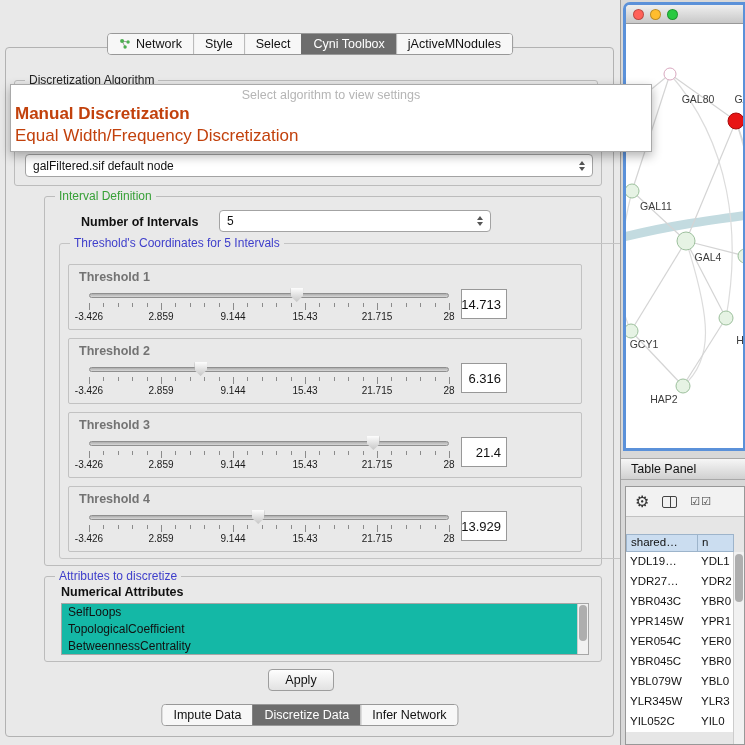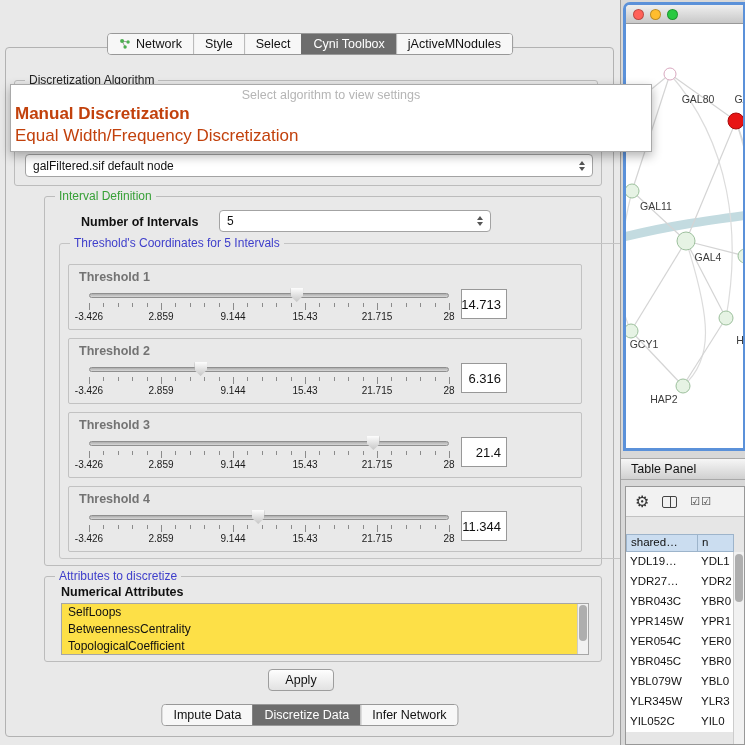--- a/index.html
+++ b/index.html
@@ -39,21 +39,21 @@
 .t-row{display:flex;align-items:flex-start}
 .slider-wrap{margin-left:12px;width:360px;position:relative}
 .slider{position:relative;height:15px}
 .track{position:absolute;left:0;right:0;top:6px;height:5px;background:linear-gradient(#adadad,#d8d8d8);border:1px solid #8f8f8f;border-radius:3px}
 .thumb{position:absolute;top:1px;width:13px;height:14px;transform:translateX(-50%);background:linear-gradient(#fdfdfd,#c6c6c6);clip-path:polygon(0 0,100% 0,100% 55%,50% 100%,0 55%);filter:drop-shadow(0 0 1px rgba(0,0,0,.55))}
 .ticks{position:relative;height:8px;margin-top:1px}
 .ticks span{position:absolute;top:0;width:1px;background:#8b8b8b}
 .nums{position:relative;height:11px;font-size:10px;color:#1a1a1a}
 .nums span{position:absolute;transform:translateX(-50%);white-space:nowrap}
 .valbox{margin-left:12px;margin-top:2px;width:46px;height:30px;background:#fff;border:1px solid #989898;font-size:13px;color:#111;display:flex;align-items:center;justify-content:flex-end;padding-right:5px}
-.listbox{position:absolute;background:#fde047;border:1px solid #a6a6a6;overflow:hidden}
+.listbox{position:absolute;background:#14b8a6;border:1px solid #a6a6a6;overflow:hidden}
 .list-item{font-size:12px;color:#111;padding:1px 0 1px 6px;line-height:15px}
 .sb{position:absolute;top:0;bottom:0;right:0;width:11px;background:#f1f1f1;border-left:1px solid #ccc}
 .sb .th{position:absolute;left:1px;right:1px;border-radius:4px;background:#aeaeae}
 .btn{position:absolute;display:flex;align-items:center;justify-content:center;background:linear-gradient(#fefefe,#e2e2e2);border:1px solid #9d9d9d;border-radius:4px;font-size:12.5px;color:#111}
 #right{position:absolute;left:620px;top:0;width:125px;height:745px;background:#d8d8d8;border-left:1px solid #9e9e9e}
 #netwin{position:absolute;left:2px;top:2px;width:123px;height:449px;border:3px solid #5b91d9;border-radius:7px 0 0 0;background:#fff;overflow:hidden}
 #netwin .mtitle{height:19px;background:linear-gradient(#efefef,#c8c8c8);border-bottom:1px solid #999;display:flex;align-items:center;gap:6px;padding-left:7px}
 .light{width:11px;height:11px;border-radius:50%;display:inline-block;border:1px solid rgba(0,0,0,.25)}
 #netcanvas{position:relative;width:100%;height:calc(100% - 20px)}
 #tp-header{position:absolute;left:0;top:458px;width:125px;height:22px;background:linear-gradient(#f6f6f6,#d0d0d0);border-top:1px solid #a8a8a8;border-bottom:1px solid #a8a8a8;display:flex;align-items:center;padding-left:10px;font-size:12.5px;color:#111}
@@ -336,36 +336,36 @@
               </div>
             <div class="nums">
                 <span style="left: 0%;">-3.426</span>
                 <span style="left: 20%;">2.859</span>
                 <span style="left: 40%;">9.144</span>
                 <span style="left: 60%;">15.43</span>
                 <span style="left: 80%;">21.715</span>
                 <span style="left: 100%;">28</span>
               </div>
           </div>
-          <div class="valbox">11.344</div>
+          <div class="valbox">13.929</div>
         </div>
       </div>
     </div>
   </div>
 
   <div class="group" style="left:44px;top:576px;width:558px;height:86px">
     <span class="group-label blue">Attributes to discretize</span>
     <div style="position:absolute;left:16px;top:8px;font-size:12.5px;font-weight:bold;color:#111">Numerical Attributes</div>
     <div class="listbox" id="attrList" style="left:16px;top:26px;width:528px;height:52px">
       <div class="sb">
           <div class="th" style="top:1px;height:36px"></div>
         </div>
     <div class="list-item">SelfLoops</div>
+        <div class="list-item">TopologicalCoefficient</div>
         <div class="list-item">BetweennessCentrality</div>
-        <div class="list-item">TopologicalCoefficient</div>
       </div>
   </div>
 
   <div class="btn" style="left:268px;top:669px;width:66px;height:22px">Apply</div>
 
   <div class="tabbar" id="bottomTabs">
       <div class="seg">
         <span>Impute Data</span>
       </div>
       <div class="seg sel">

